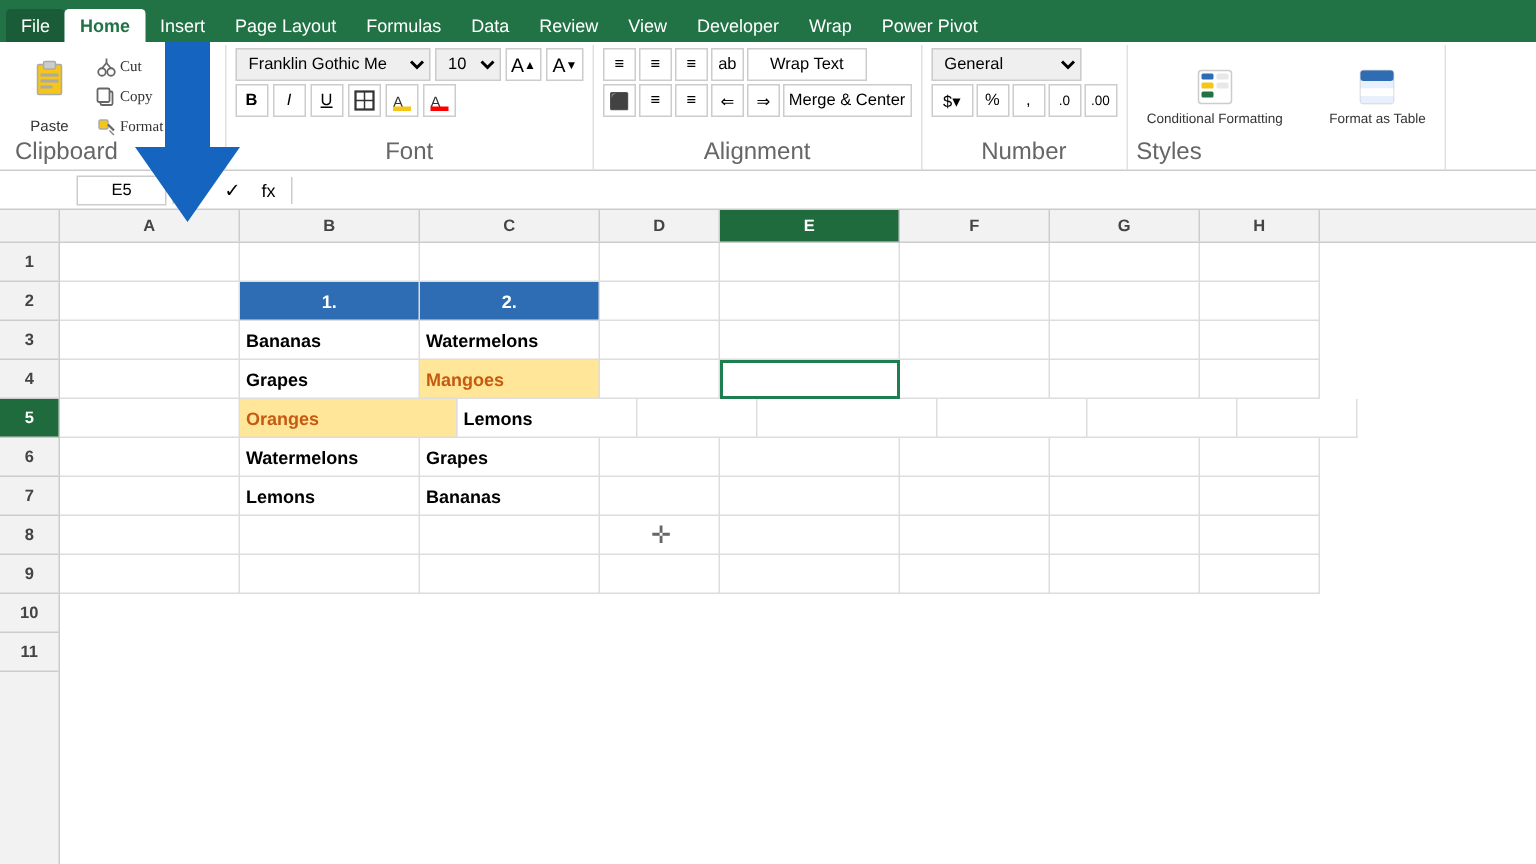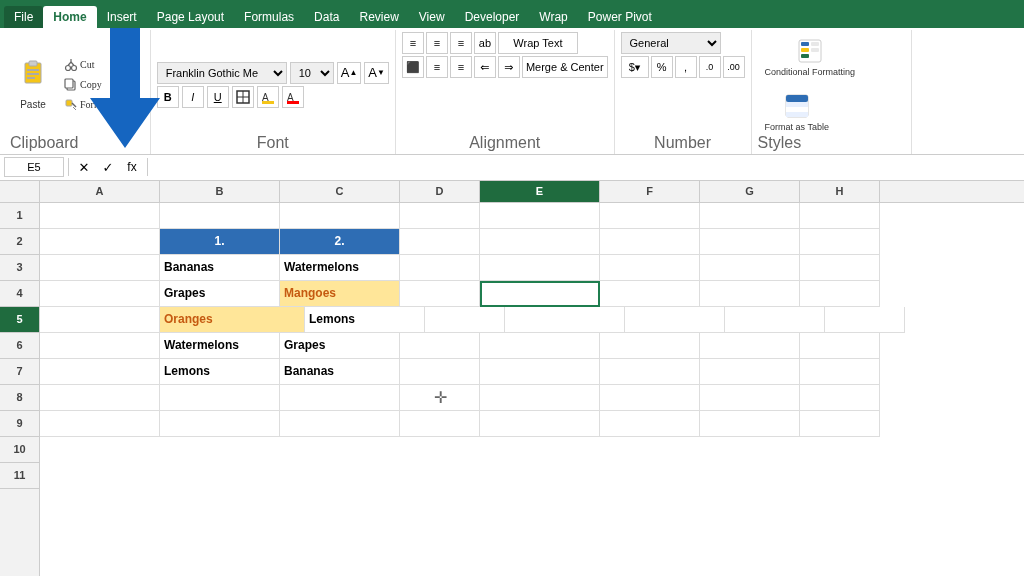--- a/index.html
+++ b/index.html
@@ -35,21 +35,21 @@
     .align-group-content { display: flex; flex-direction: column; gap: 2px; padding-bottom: 14px; }
     .align-row { display: flex; gap: 2px; }
 
     
     .number-select { width: 100px; height: 22px; font-size: 11px; border: 1px solid #ccc; padding: 0 4px; }
     .styles-btn { display: flex; flex-direction: column; align-items: center; font-size: 10px; color: #333; cursor: pointer; padding: 4px 6px; border: 1px solid transparent; text-align: center; line-height: 1.2; }
     .styles-icon { width: 28px; height: 28px; display: flex; align-items: center; justify-content: center; margin-bottom: 2px; }
 
     
     .formula-bar { display: flex; align-items: center; height: 26px; border-bottom: 1px solid #ccc; padding: 0 4px; gap: 4px; background: #fff; }
-    .cell-ref { width: 60px; border: 1px solid #ccc; height: 20px; padding: 0 4px; font-size: 11px; text-align: center; }
+    .cell-ref { width: 60px; border: 1px solid #ccc; height: 20px; padding: 0 4px; font-size: 11px; text-align: center; margin-left: 47px; }
     .formula-divider { width: 1px; height: 18px; background: #ccc; }
     .formula-btns { display: flex; gap: 2px; }
     .formula-input { flex: 1; border: none; font-size: 12px; outline: none; padding: 0 4px; }
 
     
     .sheet-area { display: flex; flex-direction: column; flex: 1; overflow: hidden; }
     .col-headers { display: flex; background: #f2f2f2; border-bottom: 1px solid #ccc; height: 22px; }
     .row-header-spacer { width: 40px; min-width: 40px; border-right: 1px solid #ccc; }
     .col-header { display: flex; align-items: center; justify-content: center; font-size: 11px; color: #444; border-right: 1px solid #ccc; font-weight: 600; }
     .col-header.selected { background: #1f6b3e; color: #fff; }
@@ -147,21 +147,21 @@
                 <line x1="8" y1="5" x2="12" y2="9" stroke="#666" stroke-width="1.5"></line>
                 <line x1="9" y1="9" x2="12" y2="12" stroke="#888" stroke-width="1"></line>
               </svg>
             <span>Format Painter</span>
           </div>
         </div>
       </div>
       <span class="ribbon-group-label">Clipboard</span>
     </div>
 
-    <div class="ribbon-group" style="min-width:200px;justify-content:center;">
+    <div class="ribbon-group" style="min-width:200px;">
       <div class="font-group-content">
         <div class="font-row1">
           <select class="font-select">
             <option>Franklin Gothic Me</option>
           </select>
           <select class="size-select">
             <option>10</option>
           </select>
           <button class="ribbon-btn" style="font-size:13px;">A<sup style="font-size:8px;">▲</sup></button>
           <button class="ribbon-btn" style="font-size:13px;">A<sup style="font-size:8px;">▼</sup></button>
@@ -225,21 +225,21 @@
           <button class="ribbon-btn">%</button>
           <button class="ribbon-btn">,</button>
           <button class="ribbon-btn" style="font-size:9px;">.0</button>
           <button class="ribbon-btn" style="font-size:9px;">.00</button>
         </div>
       </div>
       <span class="ribbon-group-label">Number</span>
     </div>
 
     <div class="ribbon-group" style="min-width:160px; flex-direction:row;">
-      <div style="display:flex; flex-direction:column; align-items:flex-start; padding-bottom:14px; gap:4px;">
+      <div style="display:flex; flex-direction:row; align-items:flex-start; padding-bottom:14px; gap:17px;">
         <div class="styles-btn">
           <div class="styles-icon">
             <svg width="28" height="28" viewBox="0 0 28 28">
               <rect x="3" y="3" width="22" height="22" rx="2" fill="#fff" stroke="#ccc" stroke-width="1"></rect>
               <rect x="5" y="5" width="8" height="4" rx="1" fill="#2E6DB4"></rect>
               <rect x="5" y="11" width="8" height="4" rx="1" fill="#f5c518"></rect>
               <rect x="5" y="17" width="8" height="4" rx="1" fill="#217346"></rect>
               <rect x="15" y="5" width="8" height="4" rx="1" fill="#e8e8e8"></rect>
               <rect x="15" y="11" width="8" height="4" rx="1" fill="#e8e8e8"></rect>
             </svg>

